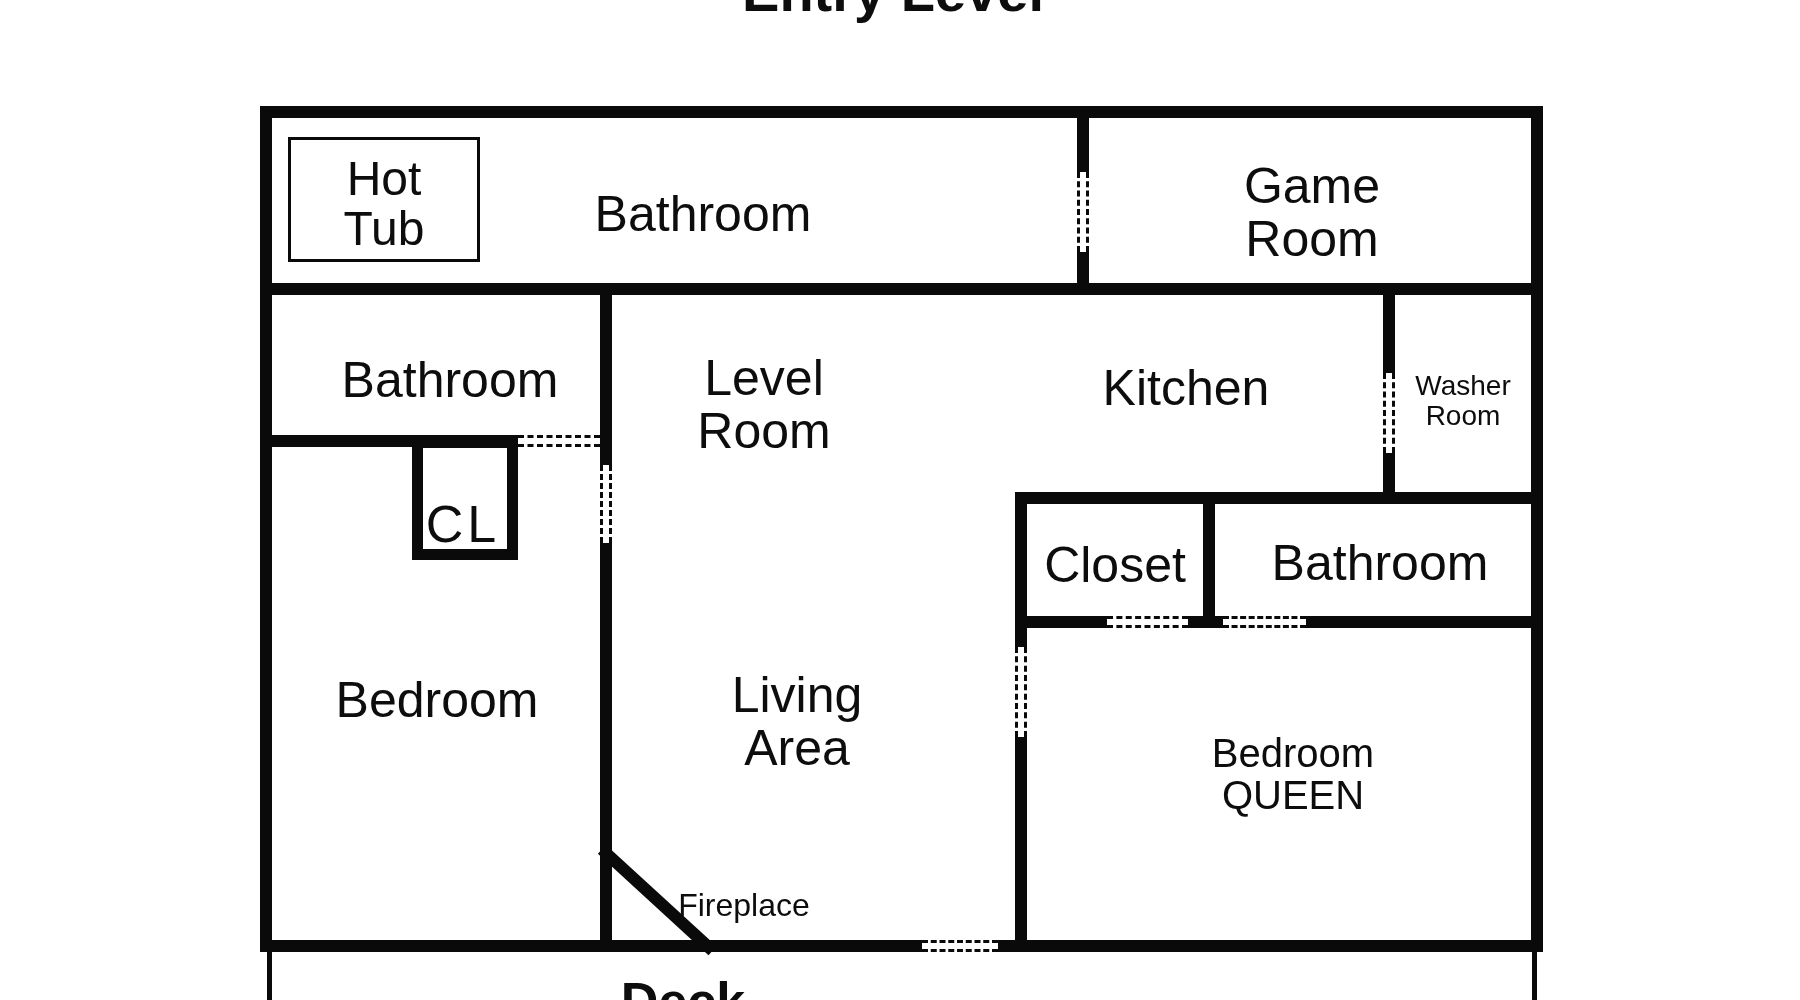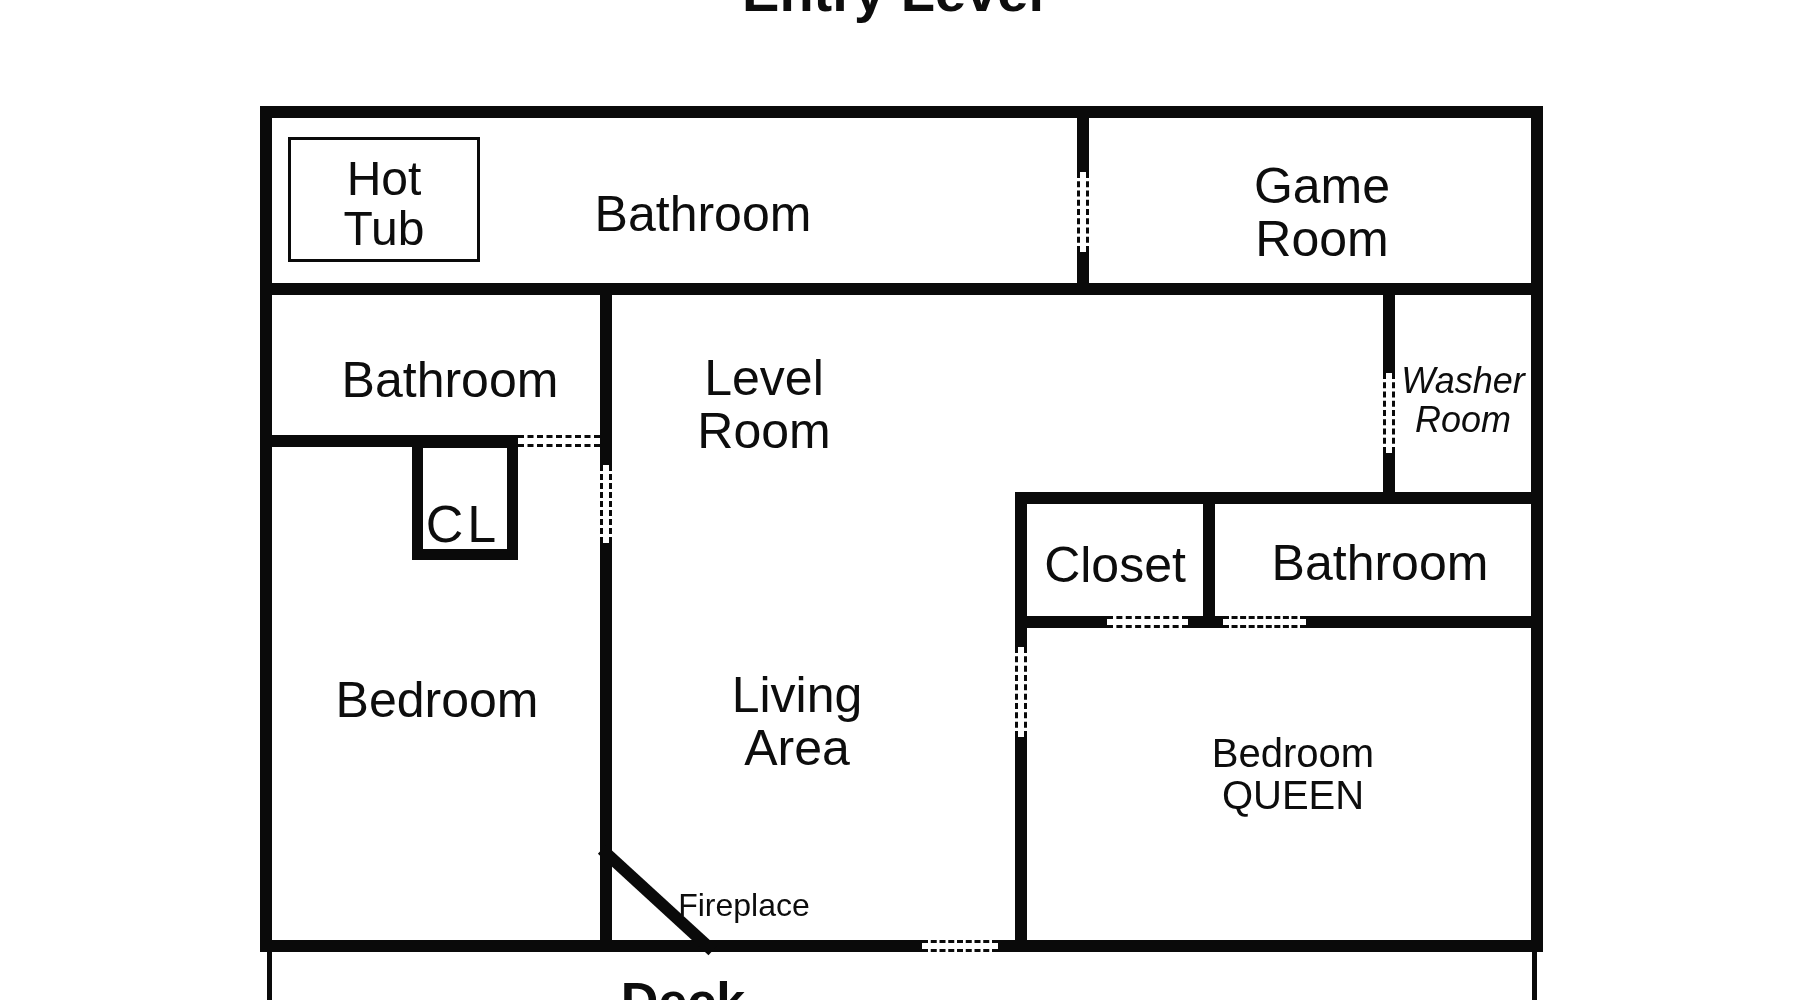--- a/index.html
+++ b/index.html
@@ -52,21 +52,21 @@
     transform: translate(-50%, -50%);
     text-align: center;
     color: #0d0d0d;
     line-height: 1.05;
     white-space: nowrap;
     font-size: 50px;
   }
   .lbl span { display: block; }
   .f48 { font-size: 48px; }
   .f40 { font-size: 40px; }
-  .f36 { font-size: 36px; line-height: 1.08; font-style: italic; }
+  .f36 { font-size: 28px; line-height: 1.08; }
   .f32 { font-size: 32px; }
   .cl-text { font-size: 52px; letter-spacing: 4px; }
   .title-text { font-size: 56px; font-weight: bold; }
   .deck-text { font-size: 52px; font-weight: bold; }
   .fireplace-line {
     position: absolute;
     left: 606px; top: 845px;
     width: 150px; height: 12px;
     background: var(--wall, #0a0a0a);
     transform: rotate(42.5deg);
@@ -123,32 +123,33 @@
   <div class="w" style="left:267px; top:952px; width:5px; height:48px;"></div>
   <div class="w" style="left:1532px; top:952px; width:5px; height:48px;"></div>
 
   <div class="lbl f48" style="left:384px; top:204px;">
     <span>Hot</span>
     <span>Tub</span>
   </div>
 
   <div class="lbl" style="left:703px; top:214px;">Bathroom</div>
 
-  <div class="lbl" style="left:1312px; top:212px;margin-left:10px;">
+  <div class="lbl" style="left:1312px; top:212px;">
     <span>Game</span>
     <span>Room</span>
   </div>
 
   <div class="lbl" style="left:450px; top:380px;">Bathroom</div>
 
   <div class="lbl" style="left:764px; top:404px;">
     <span>Level</span>
     <span>Room</span>
   </div>
 
+  <div class="lbl" style="left:1186px; top:388px;">Kitchen</div>
 
   <div class="lbl f36" style="left:1463px; top:401px;">
     <span>Washer</span>
     <span>Room</span>
   </div>
 
   <div class="lbl cl-text" style="left:463px; top:524px;">CL</div>
 
   <div class="lbl" style="left:437px; top:700px;">
     <span>Bedroom</span>

